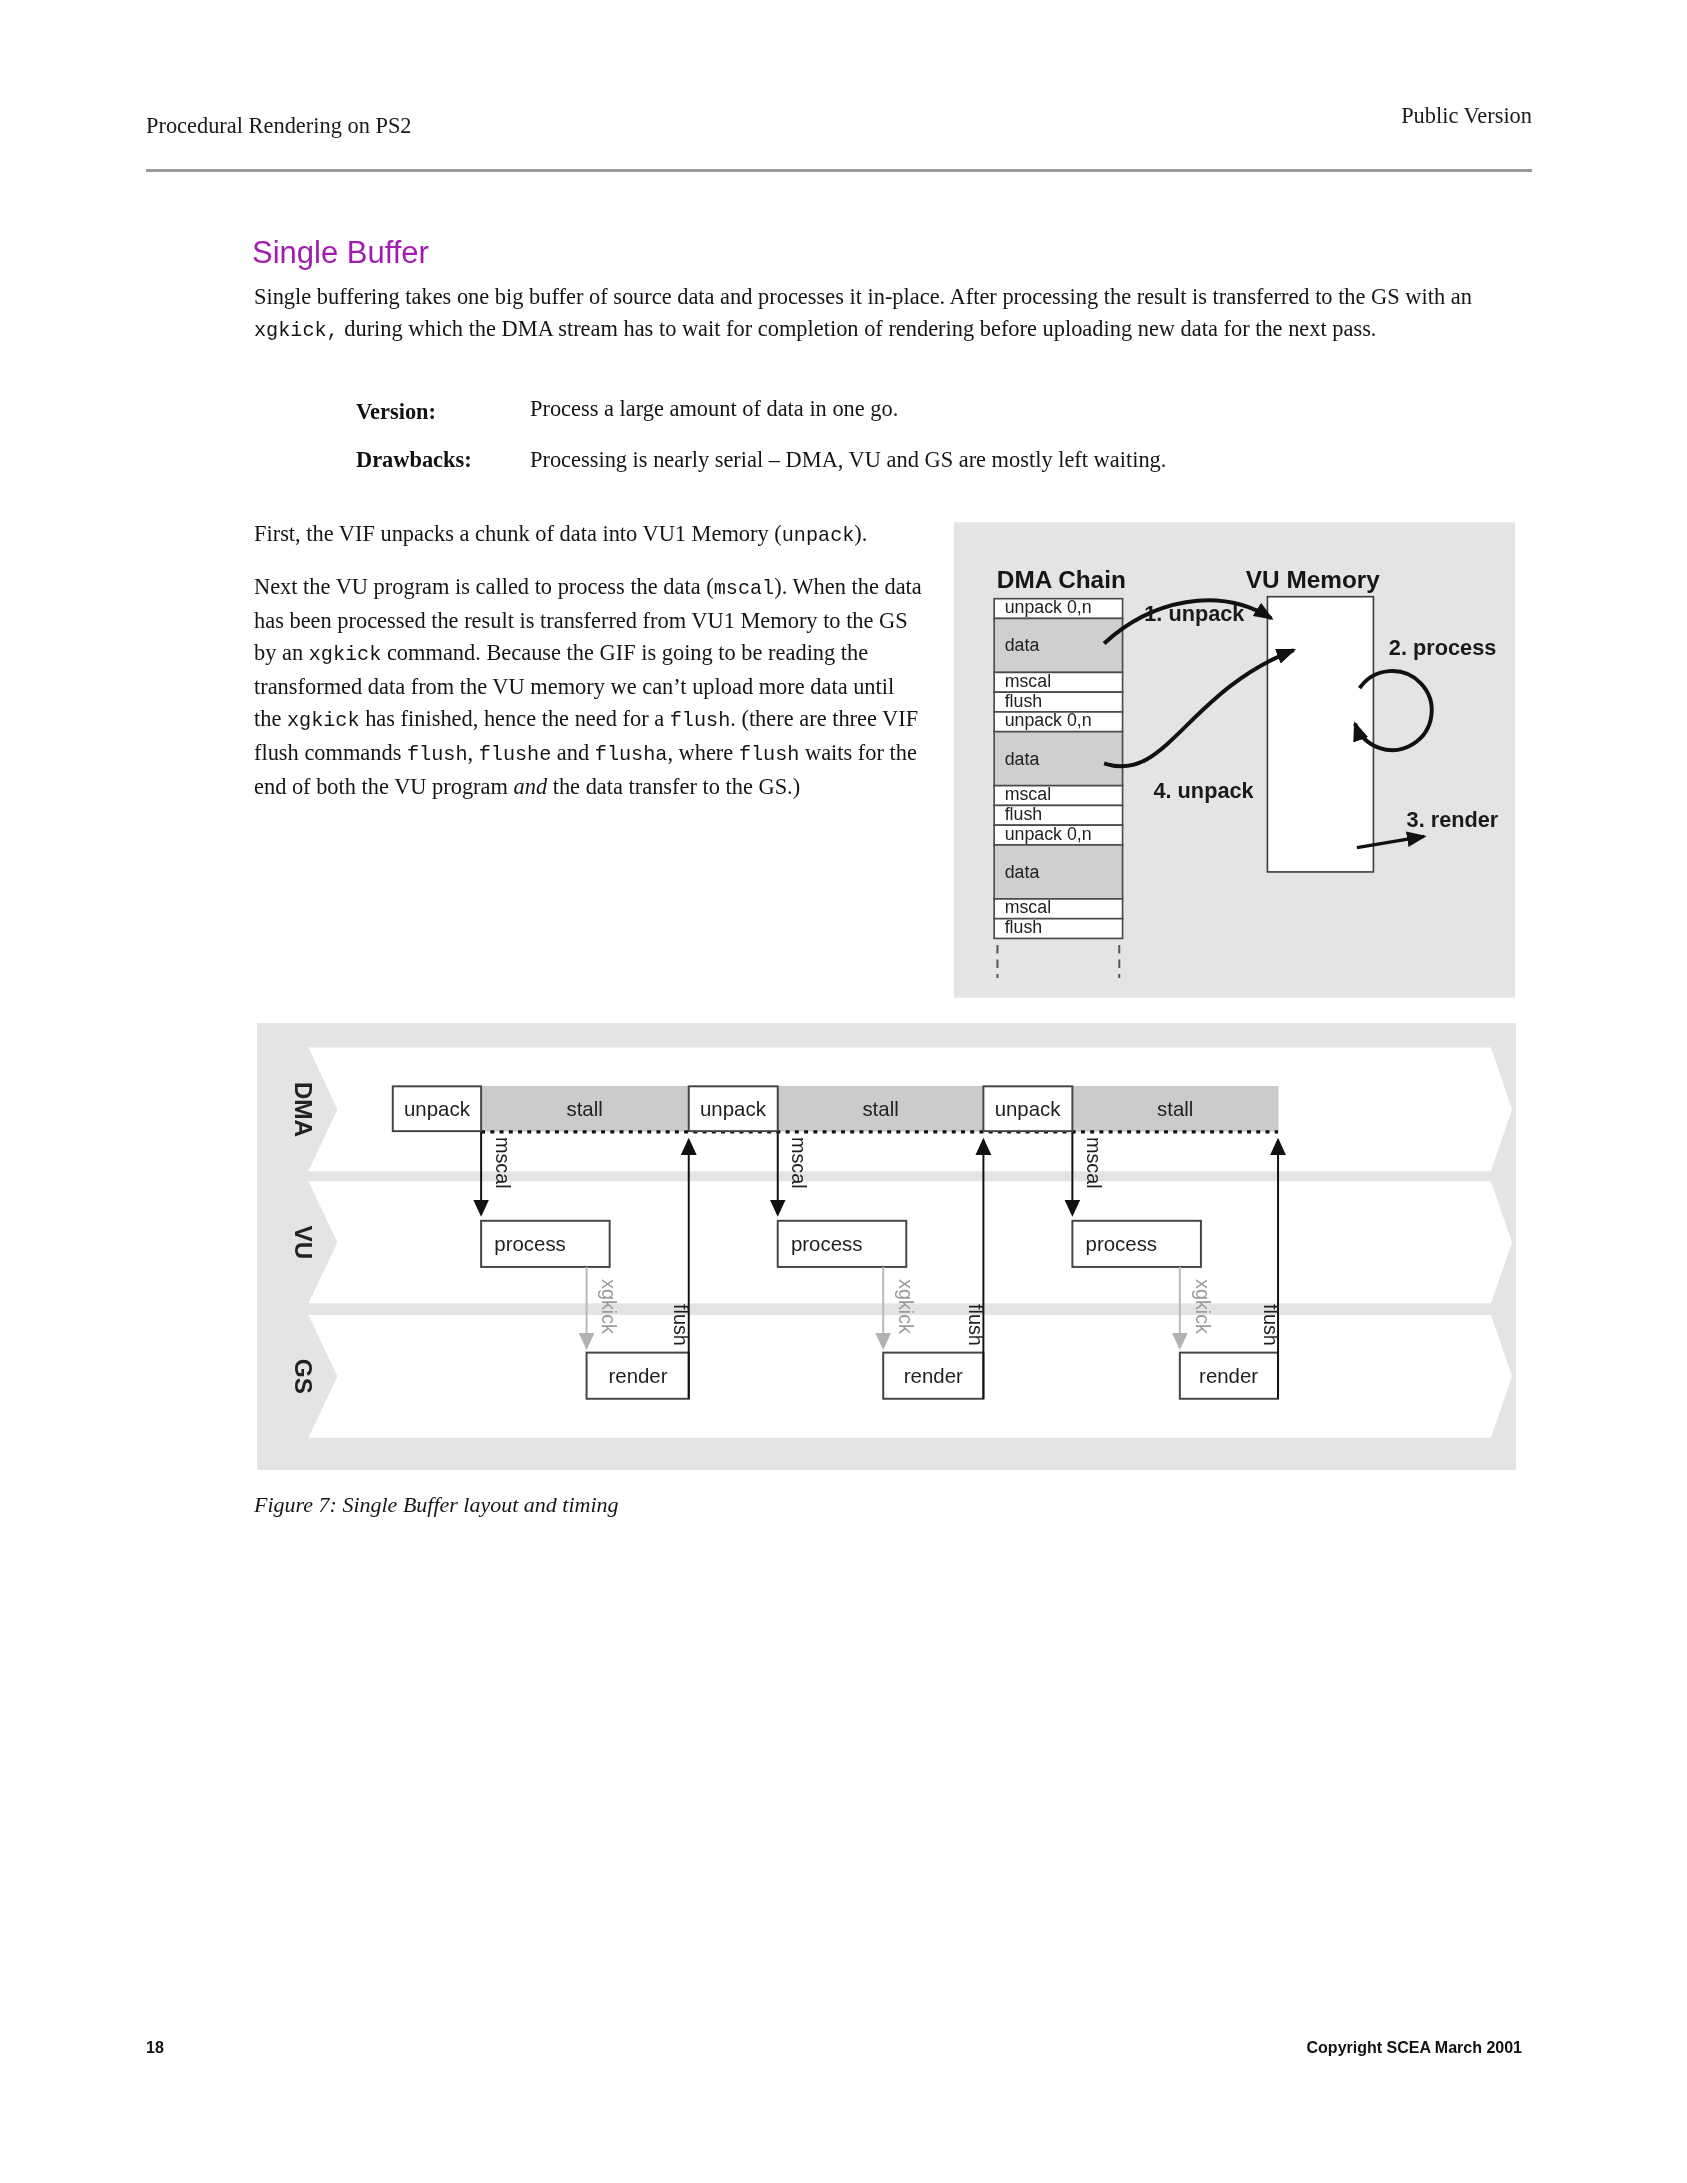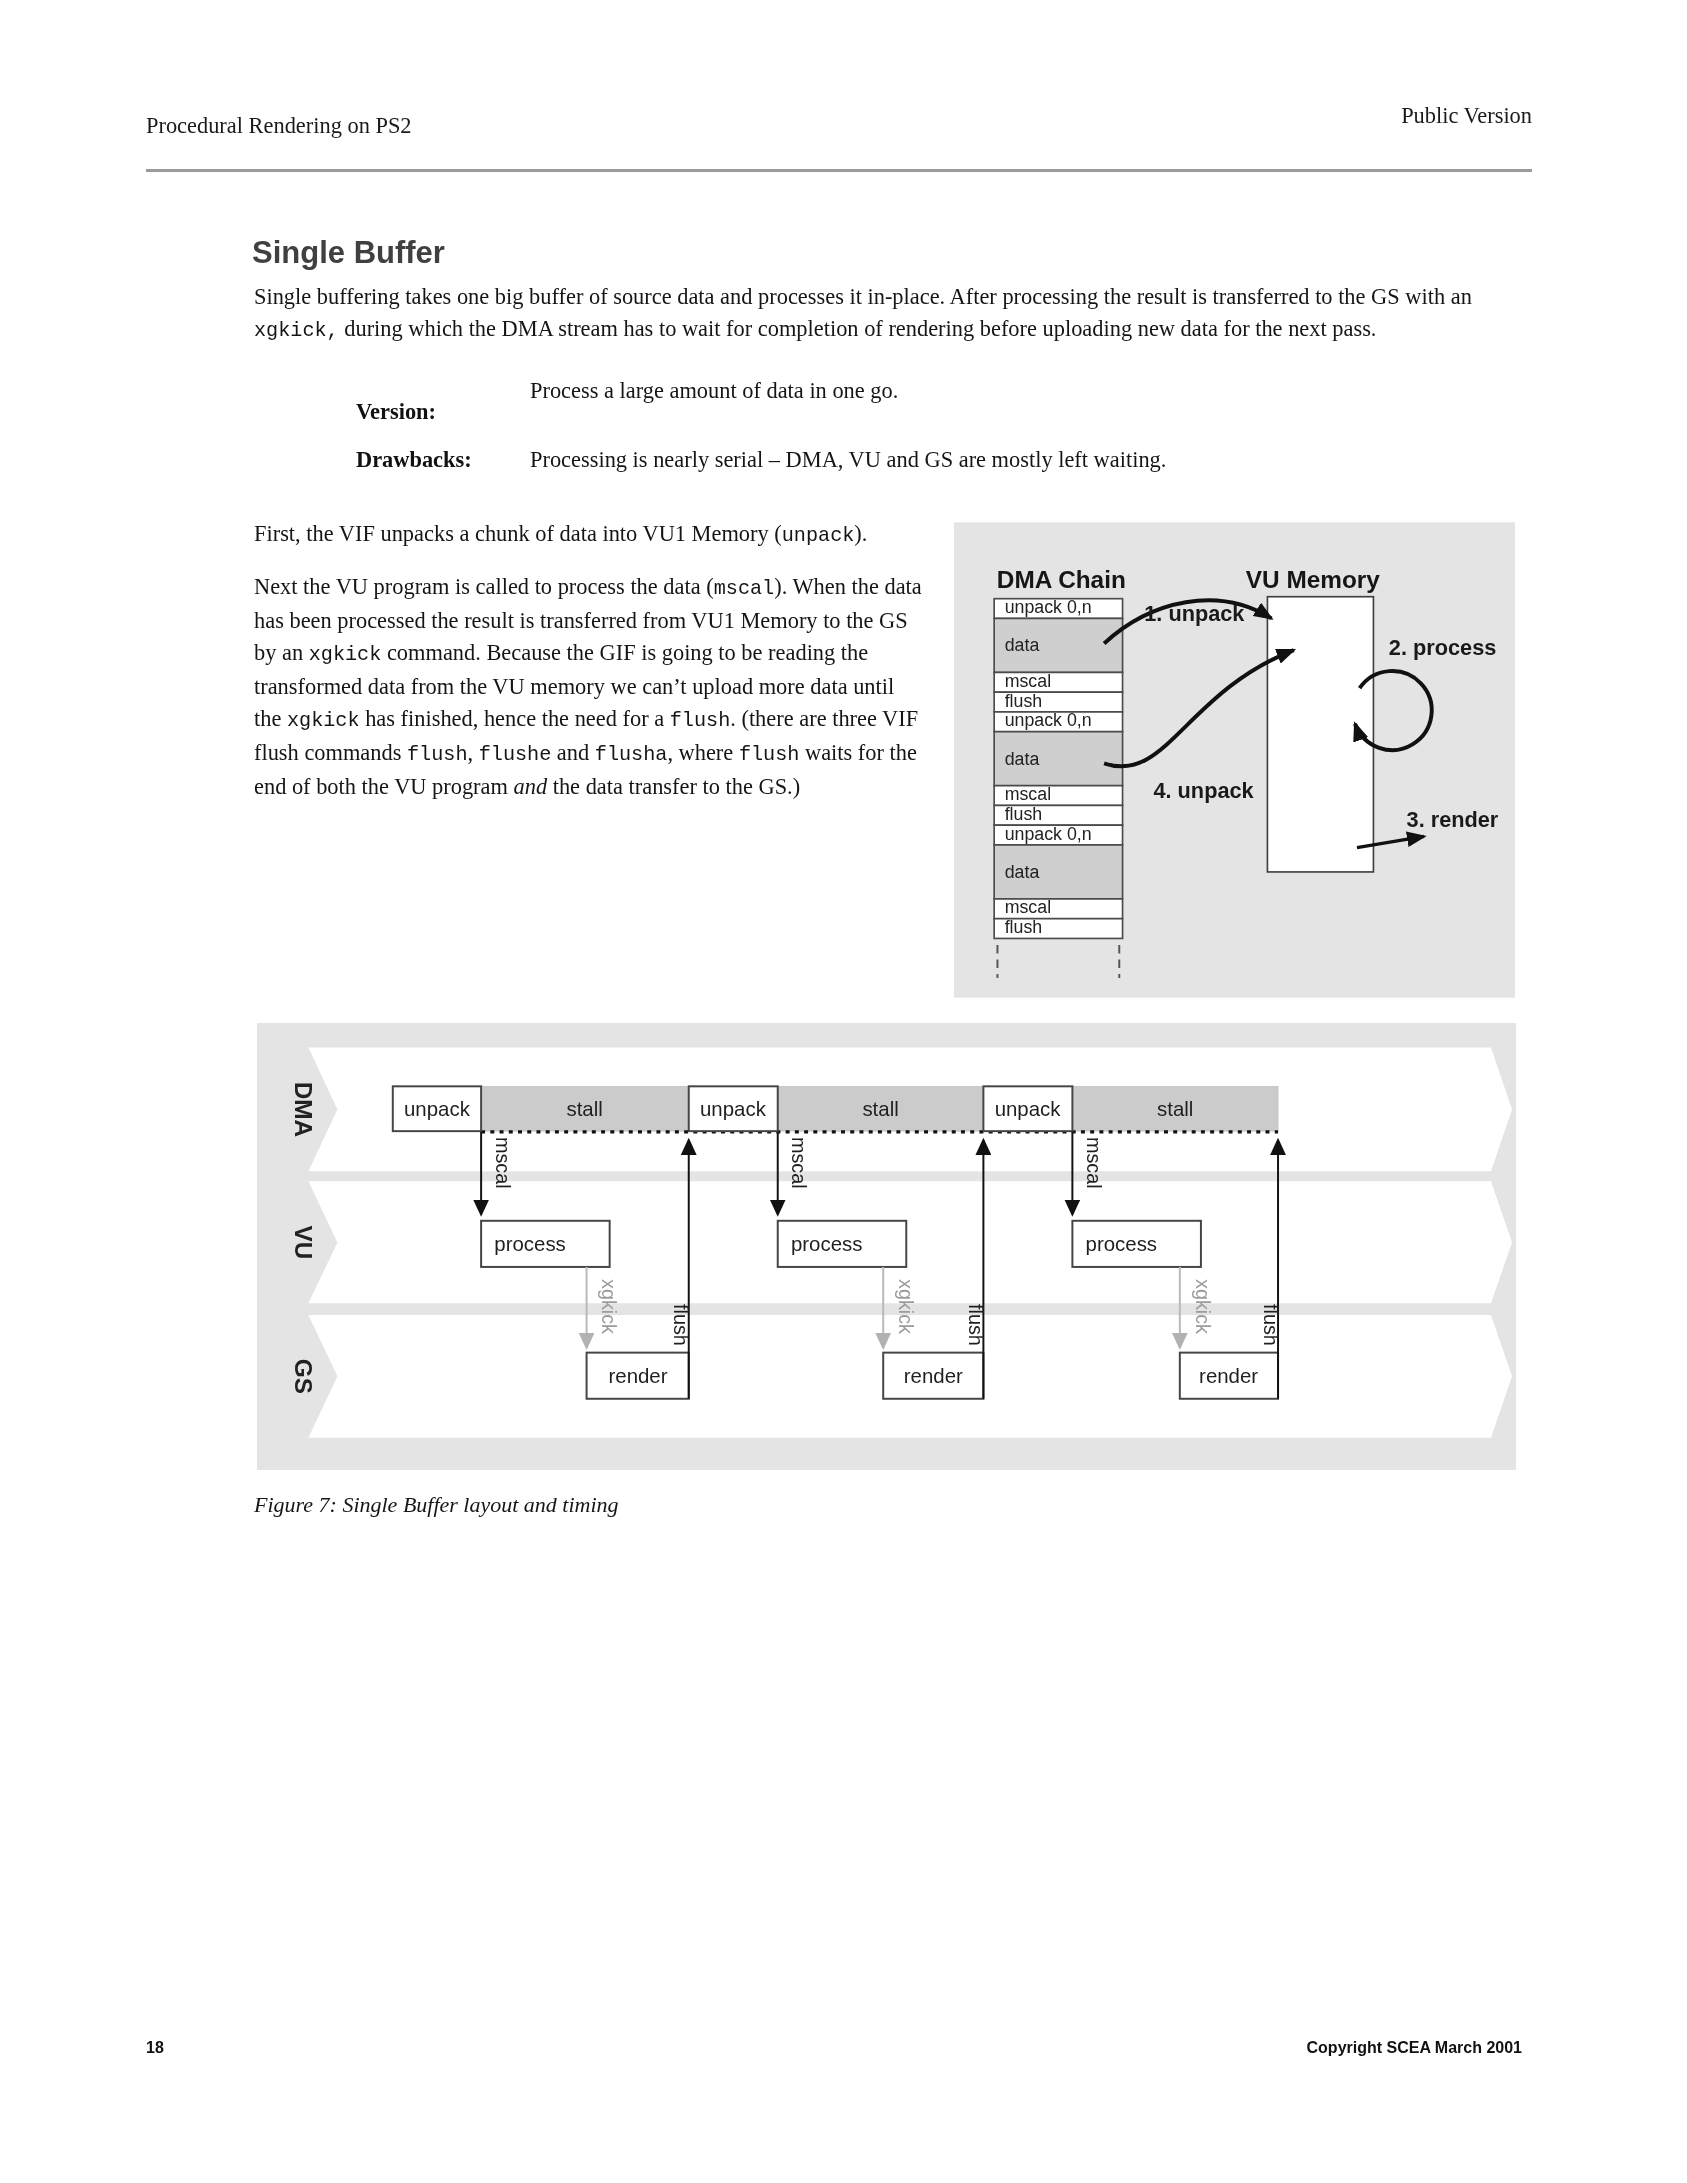--- a/index.html
+++ b/index.html
@@ -6,21 +6,21 @@
   .page{position:relative;width:1687px;height:2183px;background:#ffffff;overflow:hidden;
         font-family:"Liberation Serif",serif;color:#141414;}
   .abs{position:absolute;}
 
   
   .hdr-text{font-size:22.4px;color:#1a1a1a;white-space:nowrap;}
   .hdr-rule{background:#9a9a9a;height:3.3px;}
   .ftr-text{font-family:"Liberation Sans",sans-serif;font-weight:bold;font-size:16px;color:#111;white-space:nowrap;}
 
   
-  .title{font-family:"Liberation Sans",sans-serif;font-weight:bold;font-size:31px;color:#404040;}
+  .title{font-family:"Liberation Sans",sans-serif;font-weight:normal;font-size:31px;color:#a21caf;}
   .body-text{font-size:22.4px;line-height:32px;color:#151515;}
   .code{font-family:"Liberation Mono",monospace;font-size:0.90em;}
   .it{font-style:italic;}
   .pc-label{font-weight:bold;font-size:22.4px;color:#111;}
   .pc-text{font-size:22.4px;color:#151515;white-space:nowrap;}
   .caption{font-style:italic;font-size:22px;color:#161616;}
 
   
   svg{display:block;}
   .panel-bg{fill:#e4e4e4;}
@@ -51,21 +51,21 @@
 
   <div class="abs hdr-text" style="left:146px;top:113px;">Procedural Rendering on PS2</div>
   <div class="abs hdr-text" style="right:155px;top:103px;">Public Version</div>
   <div class="abs hdr-rule" style="left:146px;right:155px;top:169px;"></div>
 
   <div class="abs title" style="left:252px;top:235px;">Single Buffer</div>
 
   <div class="abs body-text" style="left:254px;top:281px;width:1255px;"><span>Single buffering takes one big buffer of source data and processes it in-place. After processing the result is transferred to the GS with an </span><span class="code">xgkick,</span><span> during which the DMA stream has to wait for completion of rendering before uploading new data for the next pass.</span></div>
 
   <div class="abs pc-label" style="left:356px;top:399px;">Version:</div>
-  <div class="abs pc-text" style="left:530px;top:378px;">Process a large amount of data in one go.</div>
+  <div class="abs pc-text" style="left:530px;top:396px;">Process a large amount of data in one go.</div>
   <div class="abs pc-label" style="left:356px;top:447px;">Drawbacks:</div>
   <div class="abs pc-text" style="left:530px;top:447px;">Processing is nearly serial – DMA, VU and GS are mostly left waiting.</div>
 
   <div class="abs" style="left:254px;top:518px;width:669px;">
     <div class="body-text" style="margin-bottom:19px;"><span>First, the VIF unpacks a chunk of data into VU1 Memory (</span><span class="code">unpack</span><span>).</span></div>
     <div class="body-text" style="margin-bottom:19px;"><span>Next the VU program is called to process the data (</span><span class="code">mscal</span><span>). When the data has been processed the result is transferred from VU1 Memory to the GS by an </span><span class="code">xgkick</span><span> command. Because the GIF is going to be reading the transformed data from the VU memory we can’t upload more data until the </span><span class="code">xgkick</span><span> has finished, hence the need for a </span><span class="code">flush</span><span>. (there are three VIF flush commands </span><span class="code">flush</span><span>, </span><span class="code">flushe</span><span> and </span><span class="code">flusha</span><span>, where </span><span class="code">flush</span><span> waits for the end of both the VU program </span><span class="it">and</span><span> the data transfer to the GS.)</span></div>
   </div>
 
   <svg class="abs" style="left:954px;top:522px;" width="561" height="476" viewBox="0 0 852 722">
     <defs>

